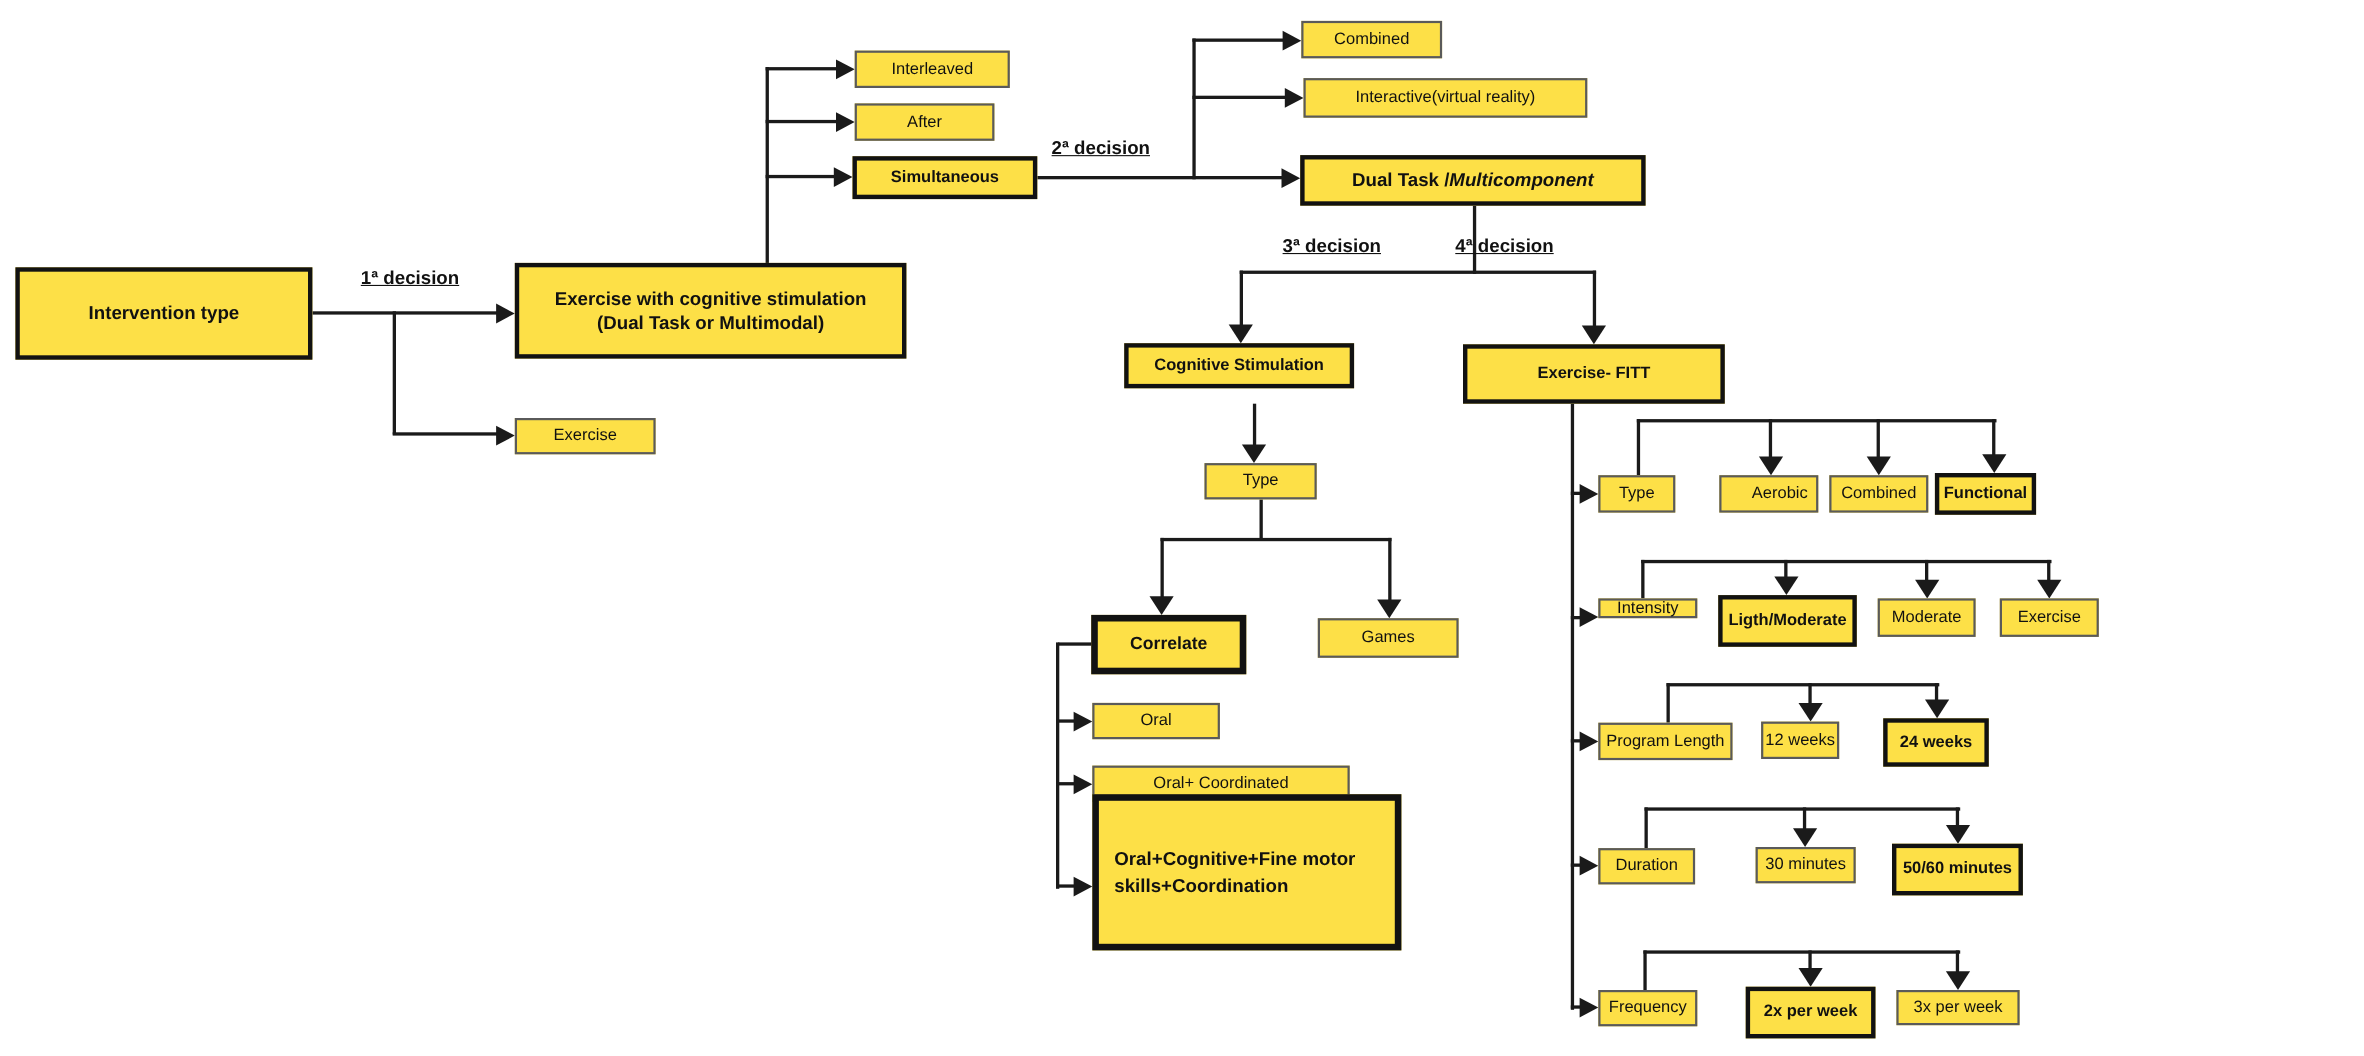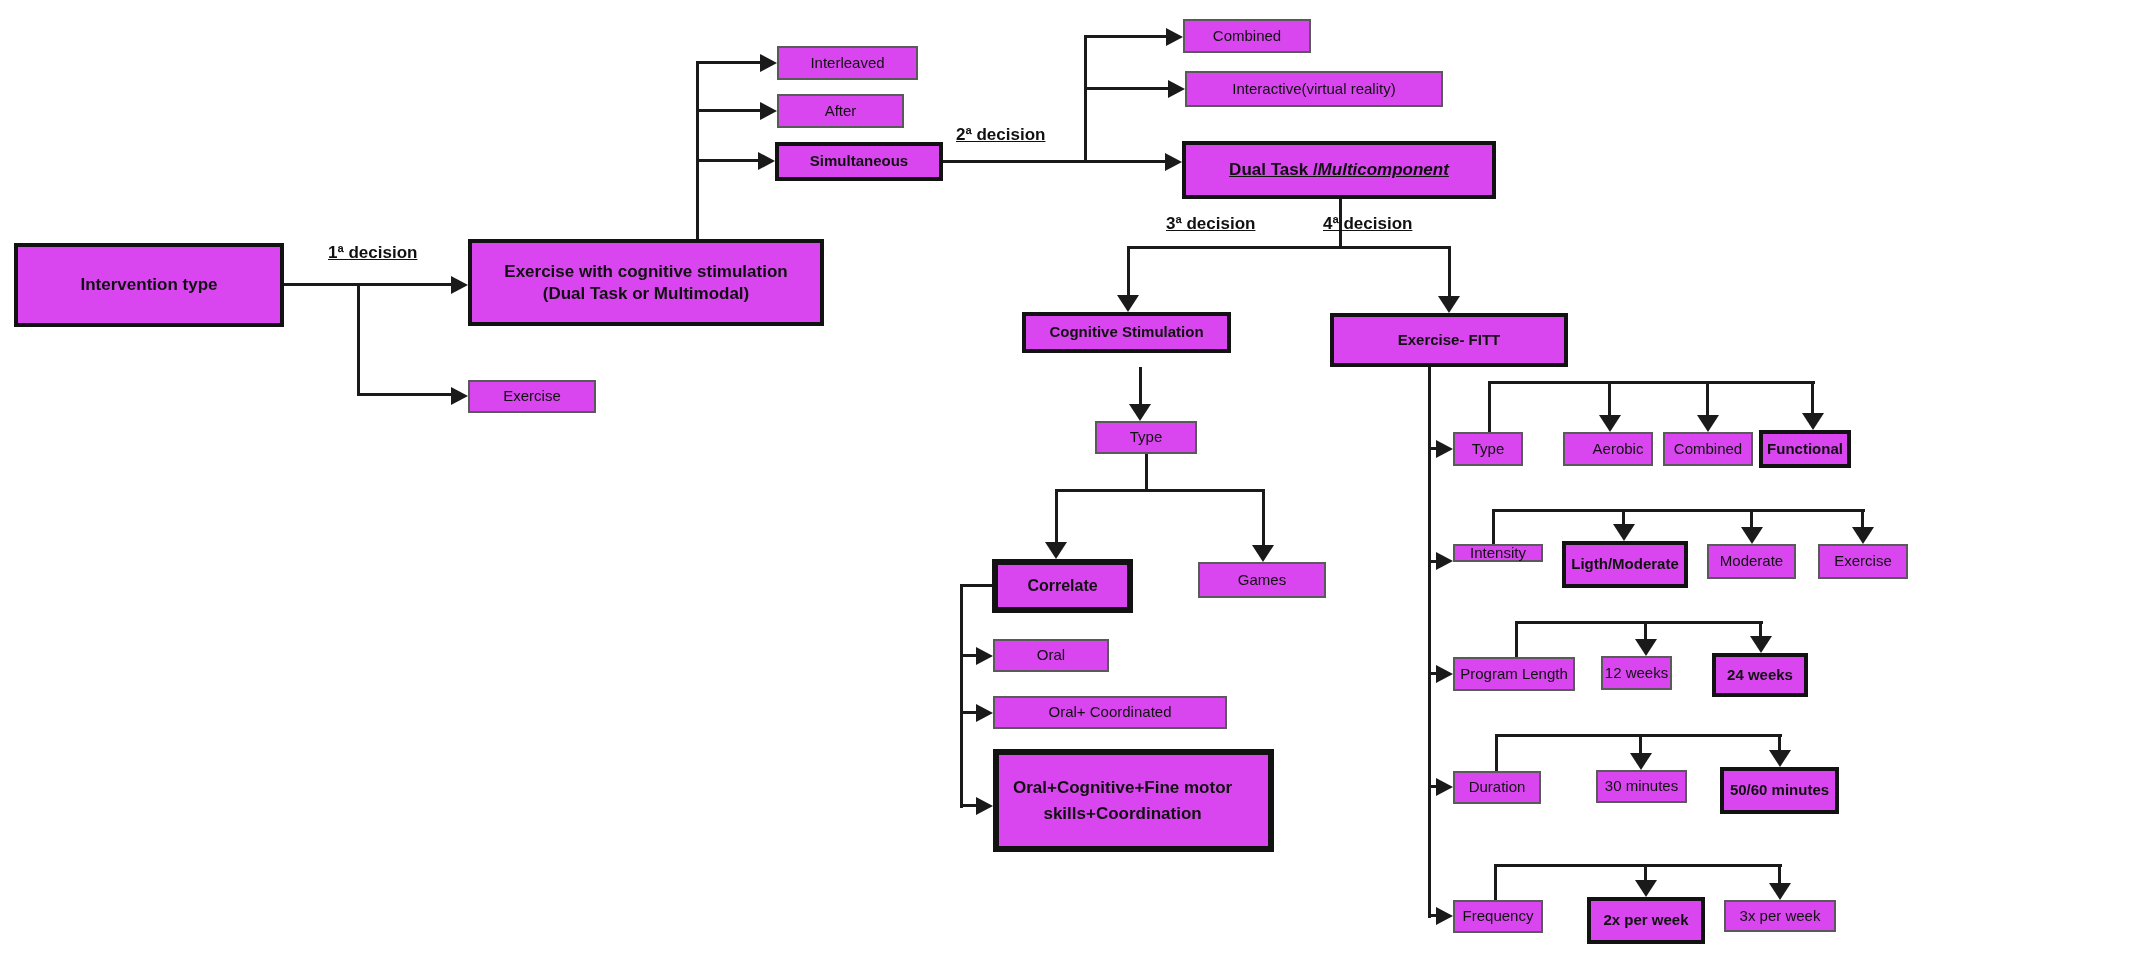--- a/index.html
+++ b/index.html
@@ -2,21 +2,21 @@
 <html><head>
 <meta charset="utf-8">
 <title>Intervention Decision Flowchart</title>
 <style>
   html,body{margin:0;padding:0;background:#ffffff;}
   .canvas{
     position:relative;width:2149px;height:960px;background:#ffffff;
     font-family:"Liberation Sans",sans-serif;color:#111;overflow:hidden;
   }
   .node{
-    position:absolute;background:#d946ef;box-sizing:border-box;
+    position:absolute;background:#fde047;box-sizing:border-box;
     display:flex;align-items:center;justify-content:center;
     text-align:center;white-space:pre-line;line-height:1.25;
   }
   .node.thin{border:2px solid #5a5a5a;font-size:15px;font-weight:400;}
   .node.thick{border:4px solid #121212;font-size:15px;font-weight:700;text-align:center;}
   .node.xthick{border:6px solid #121212;font-size:16px;font-weight:700;}
   .node.big{font-size:17px;}
   .node.left-align{justify-content:flex-start;text-align:left;padding:0 14px;font-size:17px;line-height:1.5;}
   .italic{font-style:italic;}
   .line{position:absolute;background:#1a1a1a;}
@@ -123,29 +123,29 @@
   <div id="nodes">
       <div class="node thick big" style="left: 14px; top: 243px; width: 270px; height: 84px;"><span>Intervention type</span></div>
       <div class="node thick big" style="left: 468px; top: 239px; width: 356px; height: 87px;"><span>Exercise with cognitive stimulation
 (Dual Task or Multimodal)</span></div>
       <div class="node thin" style="left: 468px; top: 380px; width: 128px; height: 33px;"><span>Exercise</span></div>
       <div class="node thin" style="left: 777px; top: 46px; width: 141px; height: 34px;"><span>Interleaved</span></div>
       <div class="node thin" style="left: 777px; top: 94px; width: 127px; height: 34px;"><span>After</span></div>
       <div class="node thick" style="left: 775px; top: 142px; width: 168px; height: 39px;"><span>Simultaneous</span></div>
       <div class="node thin" style="left: 1183px; top: 19px; width: 128px; height: 34px;"><span>Combined</span></div>
       <div class="node thin" style="left: 1185px; top: 71px; width: 258px; height: 36px;"><span>Interactive(virtual reality)</span></div>
-      <div class="node thick big" style="left: 1182px; top: 141px; width: 314px; height: 58px; text-decoration: underline;"><span>Dual Task / </span><span class="italic">Multicomponent</span></div>
+      <div class="node thick big" style="left: 1182px; top: 141px; width: 314px; height: 46px;"><span>Dual Task / </span><span class="italic">Multicomponent</span></div>
       <div class="node thick" style="left: 1022px; top: 312px; width: 209px; height: 41px;"><span>Cognitive Stimulation</span></div>
       <div class="node thick" style="left: 1330px; top: 313px; width: 238px; height: 54px;"><span>Exercise- FITT</span></div>
       <div class="node thin" style="left: 1095px; top: 421px; width: 102px; height: 33px;"><span>Type</span></div>
       <div class="node xthick" style="left: 992px; top: 559px; width: 141px; height: 54px;"><span>Correlate</span></div>
       <div class="node thin" style="left: 1198px; top: 562px; width: 128px; height: 36px;"><span>Games</span></div>
       <div class="node thin" style="left: 993px; top: 639px; width: 116px; height: 33px;"><span>Oral</span></div>
       <div class="node thin" style="left: 993px; top: 696px; width: 234px; height: 33px;"><span>Oral+ Coordinated</span></div>
-      <div class="node xthick left-align" style="left: 993px; top: 749px; width: 281px; height: 103px; text-align: center;"><span>Oral+Cognitive+Fine motor
+      <div class="node xthick left-align" style="left: 993px; top: 722px; width: 281px; height: 142px;"><span>Oral+Cognitive+Fine motor
 skills+Coordination</span></div>
       <div class="node thin" style="left: 1453px; top: 432px; width: 70px; height: 34px;"><span>Type</span></div>
       <div class="node thin" style="left: 1563px; top: 432px; width: 90px; height: 34px; padding-left: 20px;"><span>Aerobic</span></div>
       <div class="node thin" style="left: 1663px; top: 432px; width: 90px; height: 34px;"><span>Combined</span></div>
       <div class="node thick" style="left: 1759px; top: 430px; width: 92px; height: 38px;"><span>Functional</span></div>
       <div class="node thin" style="left: 1453px; top: 544px; width: 90px; height: 18px;"><span>Intensity</span></div>
       <div class="node thick" style="left: 1562px; top: 541px; width: 126px; height: 47px;"><span>Ligth/Moderate</span></div>
       <div class="node thin" style="left: 1707px; top: 544px; width: 89px; height: 35px;"><span>Moderate</span></div>
       <div class="node thin" style="left: 1818px; top: 544px; width: 90px; height: 35px;"><span>Exercise</span></div>
       <div class="node thin" style="left: 1453px; top: 657px; width: 122px; height: 34px;"><span>Program Length</span></div>

